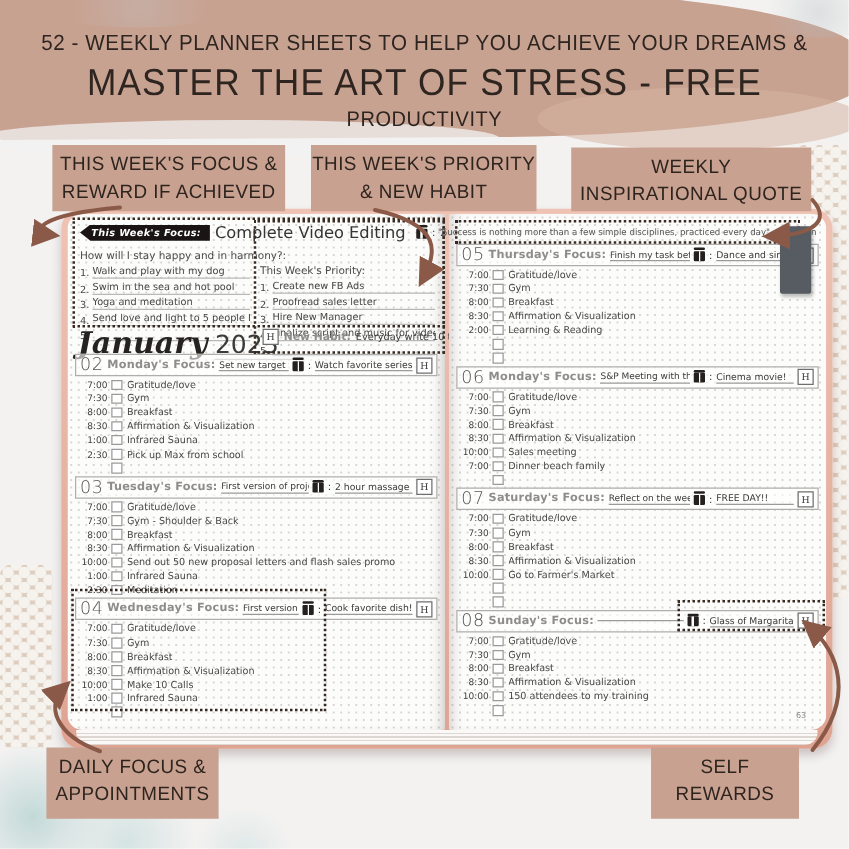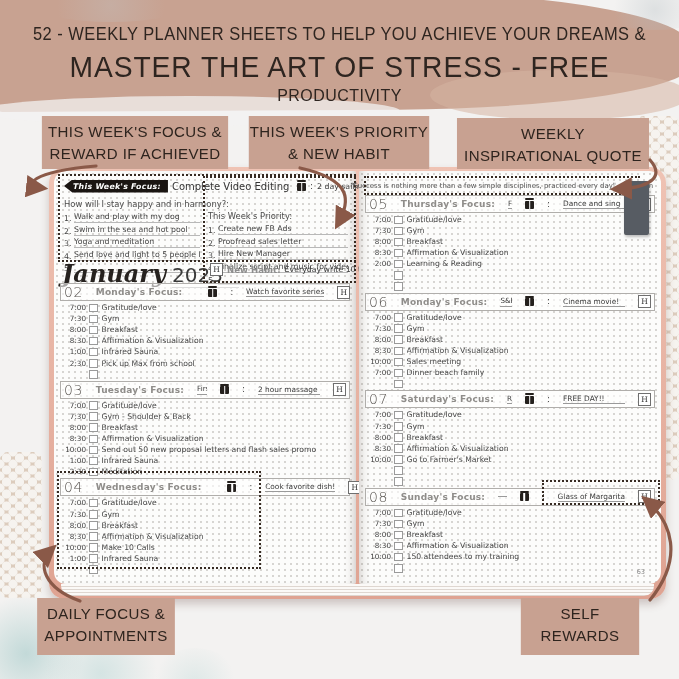--- a/index.html
+++ b/index.html
@@ -56,21 +56,21 @@
 
   
   .hand{font-family:"DejaVu Sans",sans-serif;color:#4a4a4a;}
   .dotted-box{position:absolute;border:2px dotted #362a22;z-index:6;pointer-events:none;}
 
   
   .focusrow{position:absolute;left:10px;top:8px;right:10px;height:14px;display:flex;align-items:center;gap:4px;}
   .badge{background:#1a1512;color:#fff;font-size:7.8px;font-style:italic;font-weight:700;
          padding:2px 7px 2px 9px;clip-path:polygon(0 50%,8% 0,100% 0,100% 100%,8% 100%);
          letter-spacing:.3px;white-space:nowrap;}
-  .focustext{font-size:10px;color:#353535;white-space:nowrap;}
+  .focustext{font-size:13px;color:#353535;white-space:nowrap;}
   .spacer{flex:1;}
   .gift{position:relative;width:9px;height:8px;background:#24201d;border-radius:1px;flex:none;margin-top:1px;}
   .gift::before{content:"";position:absolute;left:50%;top:0;bottom:0;width:1.6px;background:#fff;transform:translateX(-50%);}
   .gift::after{content:"";position:absolute;top:-2.6px;left:0;right:0;height:2.2px;background:#24201d;border-radius:1px;}
   .colon{font-size:8px;color:#333;}
   .smalltext{font-size:7.8px;color:#3c3c3c;white-space:nowrap;}
   .col{position:absolute;}
   .colhead{font-size:8.4px;color:#4c4c4c;margin-bottom:2px;white-space:nowrap;}
   .item{display:flex;height:12.4px;align-items:flex-end;font-size:7.8px;color:#454545;}
   .item .n{width:10px;flex:none;}
@@ -80,21 +80,21 @@
   .year{font-size:20px;color:#3a3a3a;border-bottom:1px solid #aaa;padding-right:16px;}
   .habitrow{position:absolute;left:156px;top:92px;display:flex;align-items:center;gap:4px;}
   .habitlabel{font-size:8.6px;color:#8d8d8d;font-weight:700;white-space:nowrap;}
 
   
   .days{position:absolute;left:6px;right:6px;}
   .days-left{top:112px;}
   .days-right{top:24px;}
   .dayblock{margin-bottom:2px;}
   .dayhdr{display:flex;align-items:center;border:1px solid #b0aeab;background:rgba(255,255,255,.6);
-          height:16px;padding:0 3px;gap:13px;}
+          height:16px;padding:0 3px;gap:3px;justify-content:center;}
   .daynum{font-size:14px;color:#57534f;font-weight:300;letter-spacing:.5px;flex:none;}
   .dayname{font-size:9px;color:#8f8d8a;font-weight:700;letter-spacing:.2px;white-space:nowrap;flex:none;}
   .dayfocus{font-size:7.2px;color:#3b3b3b;border-bottom:1px solid #9a9a9a;flex:1;
             white-space:nowrap;overflow:hidden;line-height:1.3;}
   .rewtext{font-size:7.4px;color:#3b3b3b;border-bottom:1px solid #9a9a9a;min-width:62px;
            white-space:nowrap;flex:none;}
   .hbox{width:11px;height:11px;border:1px solid #6f6f6f;font-size:7.5px;display:flex;align-items:center;
         justify-content:center;color:#333;background:#fff;flex:none;font-family:"DejaVu Serif",serif;}
   .row{display:flex;align-items:flex-end;height:11.1px;}
   .time{width:26px;text-align:right;font-size:7.2px;color:#3f3f3f;padding-right:3px;flex:none;}

